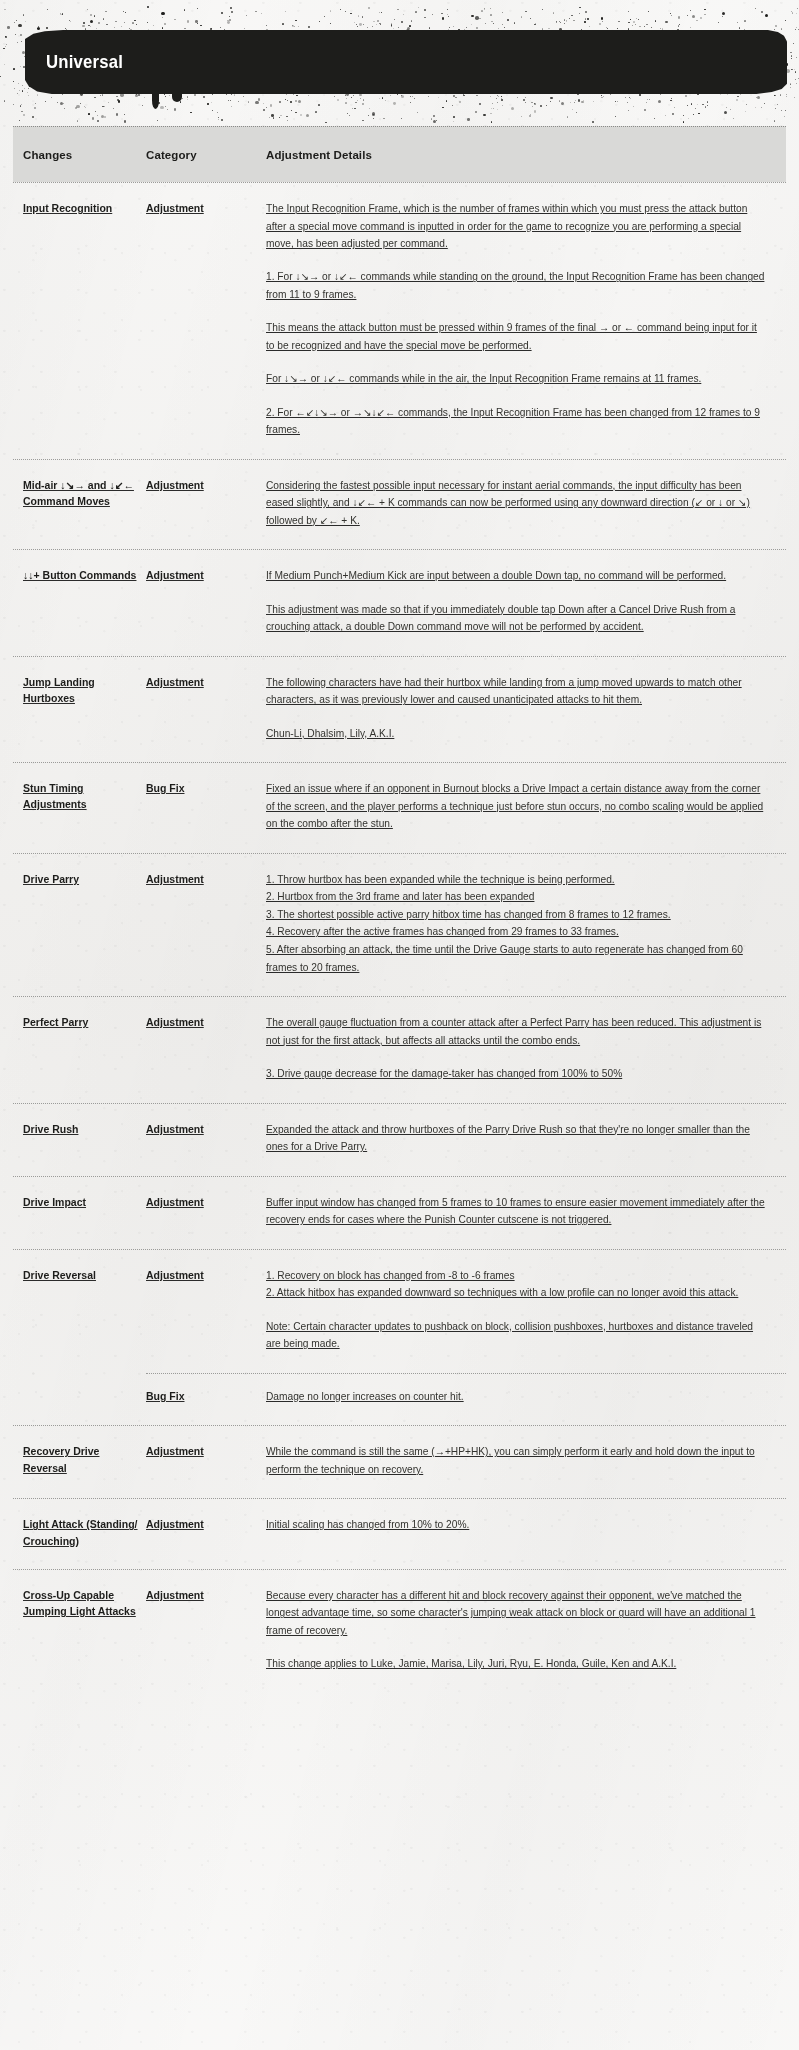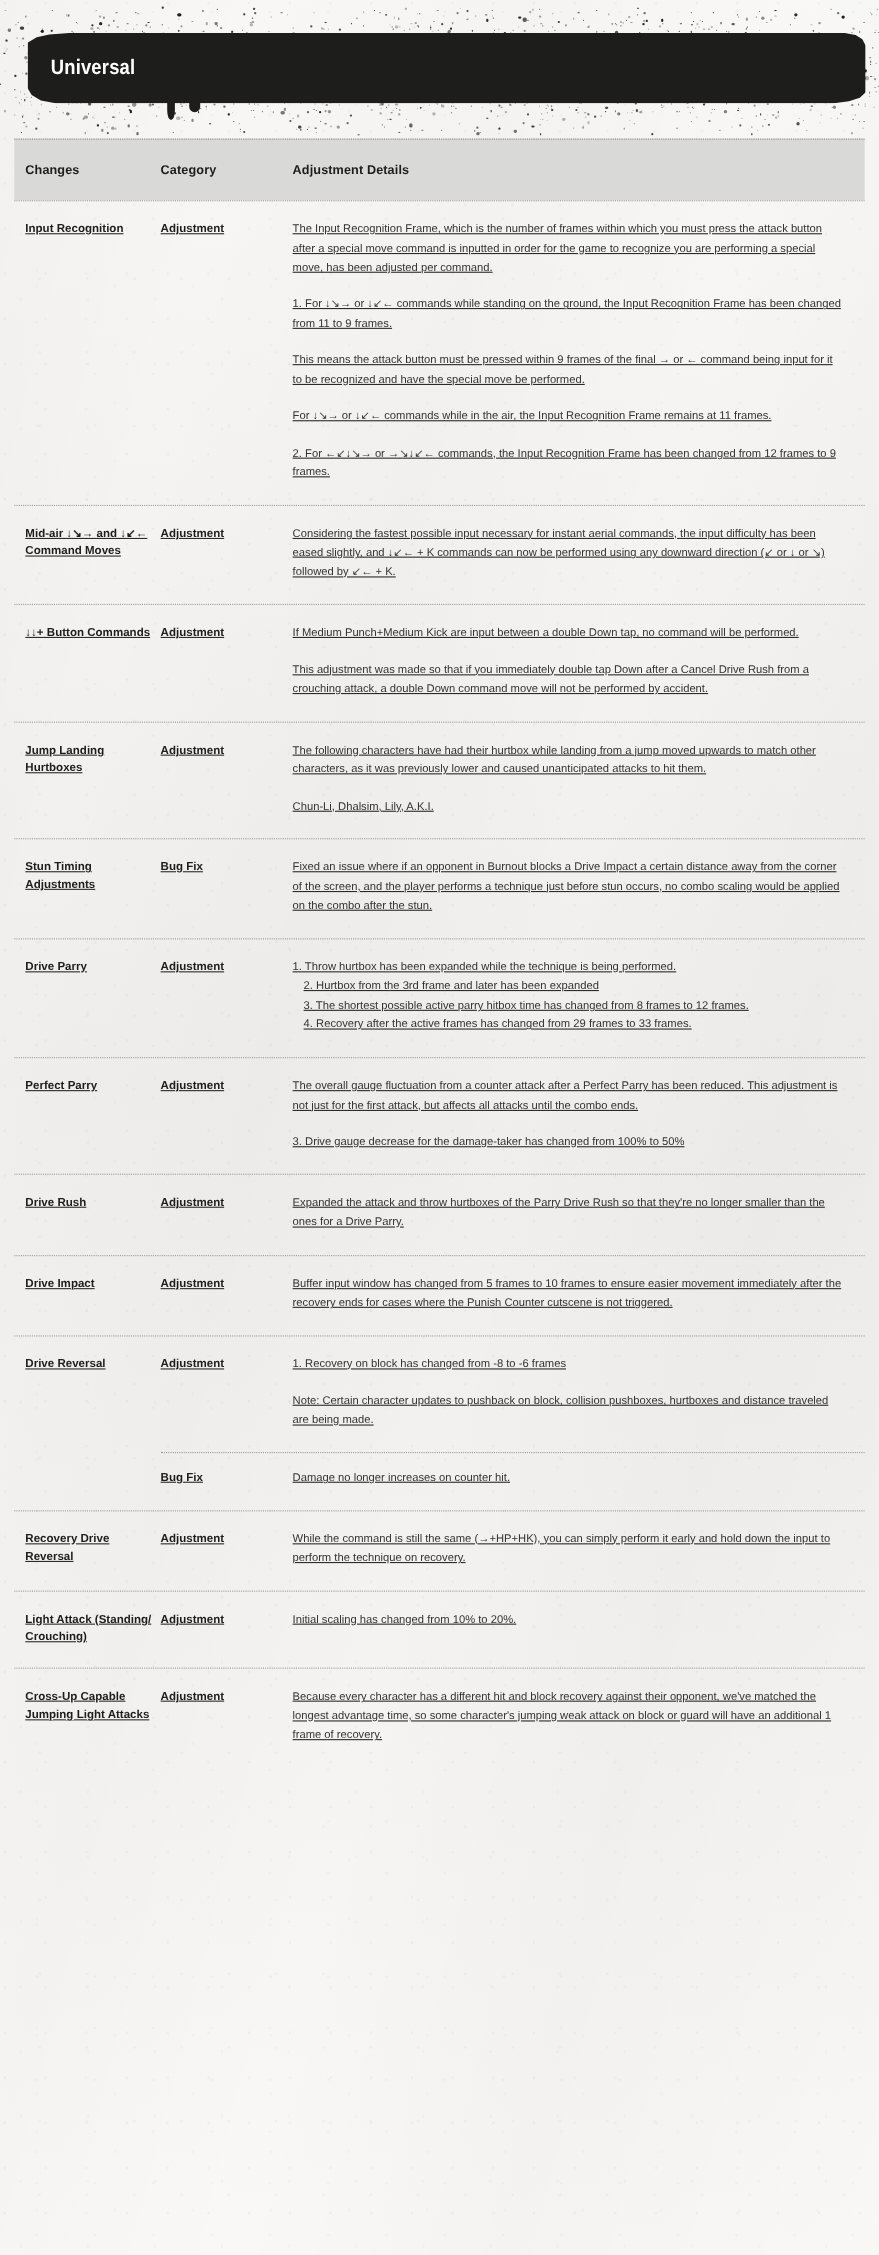--- a/index.html
+++ b/index.html
@@ -123,21 +123,21 @@
     line-height: 1.55;
     color: #1d1d1b;
   }
   .c-details {
     font-size: 10.2px;
     line-height: 1.72;
     color: #33332f;
   }
   .c-details p { margin: 0; }
   .c-details p + p { margin-top: 1.55em; }
-  .c-details p.tight + p.tight { margin-top: 0; margin-left: 10px; }
+  .c-details p.tight + p.tight { margin-top: 0; }
 
   .thead .col-changes  { padding-left: 10px; }
   .thead .col-details  { padding-right: 20px; }
 </style>
 </head>
 <body>
 
 <div class="page">
 
   <div class="banner-wrap">
@@ -955,20 +955,21 @@
           </div>
         </div>
         <div class="row">
           <div class="col-changes c-changes">Drive Parry</div>
           <div class="col-category c-category">Adjustment</div>
           <div class="col-details c-details">
             <p class="tight">1. Throw hurtbox has been expanded while the technique is being performed.</p>
             <p class="tight">2. Hurtbox from the 3rd frame and later has been expanded</p>
             <p class="tight">3. The shortest possible active parry hitbox time has changed from 8 frames to 12 frames.</p>
             <p class="tight">4. Recovery after the active frames has changed from 29 frames to 33 frames.</p>
+            <p class="tight">5. After absorbing an attack, the time until the Drive Gauge starts to auto regenerate has changed from 60 frames to 20 frames.</p>
           </div>
         </div>
         <div class="row">
           <div class="col-changes c-changes">Perfect Parry</div>
           <div class="col-category c-category">Adjustment</div>
           <div class="col-details c-details">
             <p>The overall gauge fluctuation from a counter attack after a Perfect Parry has been reduced. This adjustment is not just for the first attack, but affects all attacks until the combo ends.</p>
             <p class="tight">3. Drive gauge decrease for the damage-taker has changed from 100% to 50%</p>
           </div>
         </div>
@@ -984,20 +985,21 @@
           <div class="col-category c-category">Adjustment</div>
           <div class="col-details c-details">
             <p>Buffer input window has changed from 5 frames to 10 frames to ensure easier movement immediately after the recovery ends for cases where the Punish Counter cutscene is not triggered.</p>
           </div>
         </div>
         <div class="row">
           <div class="col-changes c-changes">Drive Reversal</div>
           <div class="col-category c-category">Adjustment</div>
           <div class="col-details c-details">
             <p class="tight">1. Recovery on block has changed from -8 to -6 frames</p>
+            <p class="tight">2. Attack hitbox has expanded downward so techniques with a low profile can no longer avoid this attack.</p>
             <p>Note: Certain character updates to pushback on block, collision pushboxes, hurtboxes and distance traveled are being made.</p>
           </div>
         </div>
         <div class="row subrow">
           <div class="col-changes c-changes"></div>
           <div class="col-category c-category">Bug Fix</div>
           <div class="col-details c-details">
             <p>Damage no longer increases on counter hit.</p>
           </div>
         </div>
@@ -1013,18 +1015,19 @@
           <div class="col-category c-category">Adjustment</div>
           <div class="col-details c-details">
             <p>Initial scaling has changed from 10% to 20%.</p>
           </div>
         </div>
         <div class="row">
           <div class="col-changes c-changes">Cross-Up Capable Jumping Light Attacks</div>
           <div class="col-category c-category">Adjustment</div>
           <div class="col-details c-details">
             <p>Because every character has a different hit and block recovery against their opponent, we've matched the longest advantage time, so some character's jumping weak attack on block or guard will have an additional 1 frame of recovery.</p>
+            <p>This change applies to Luke, Jamie, Marisa, Lily, Juri, Ryu, E. Honda, Guile, Ken and A.K.I.</p>
           </div>
         </div>
       </div>
 
   </div>
 </div>
 
 </body></html>

